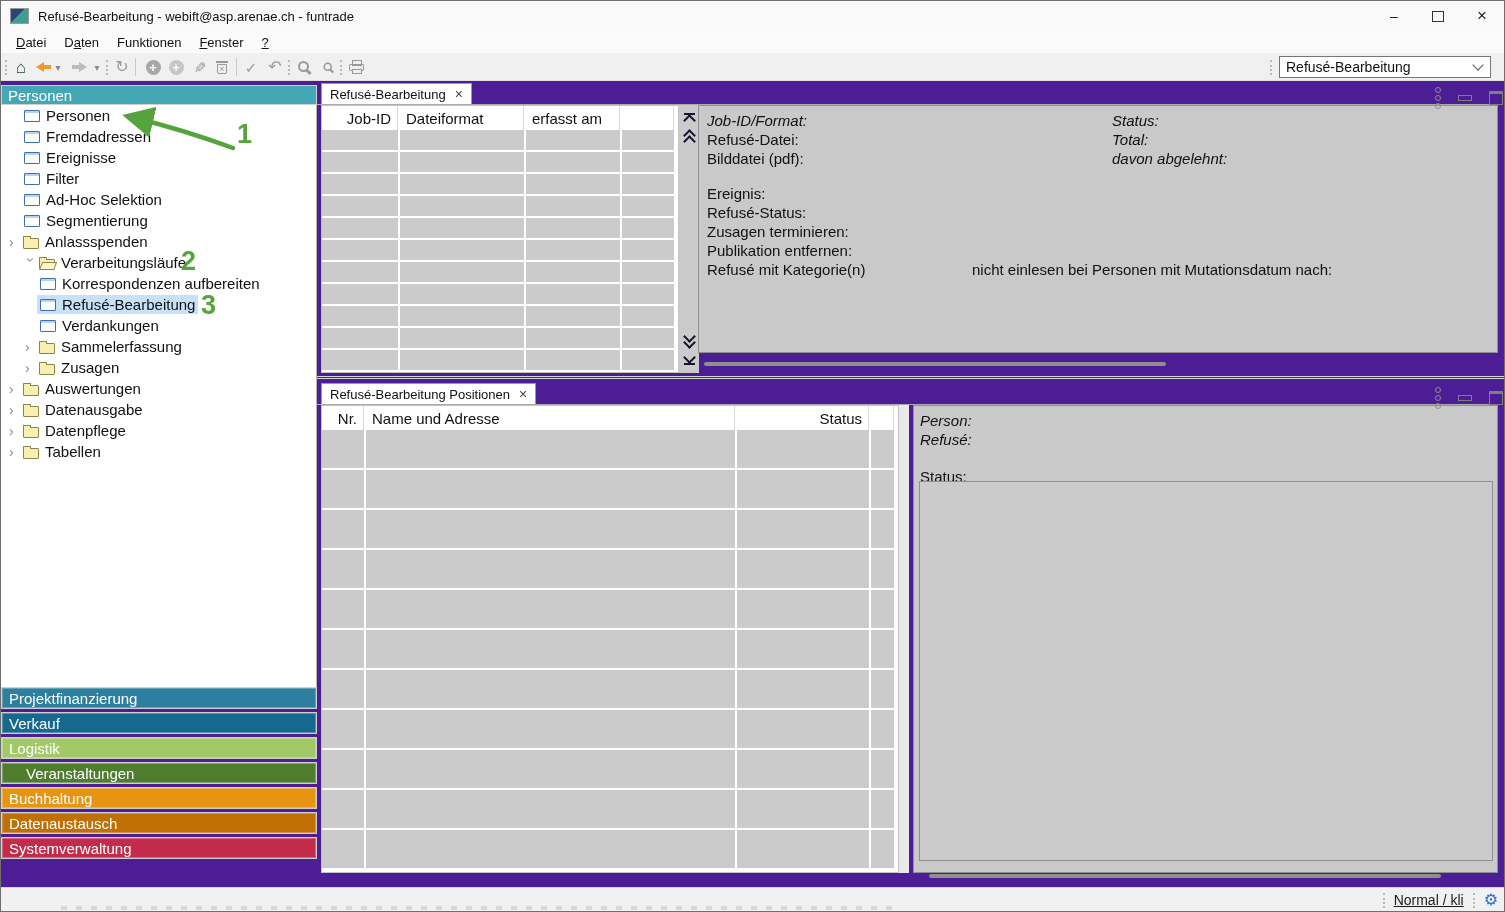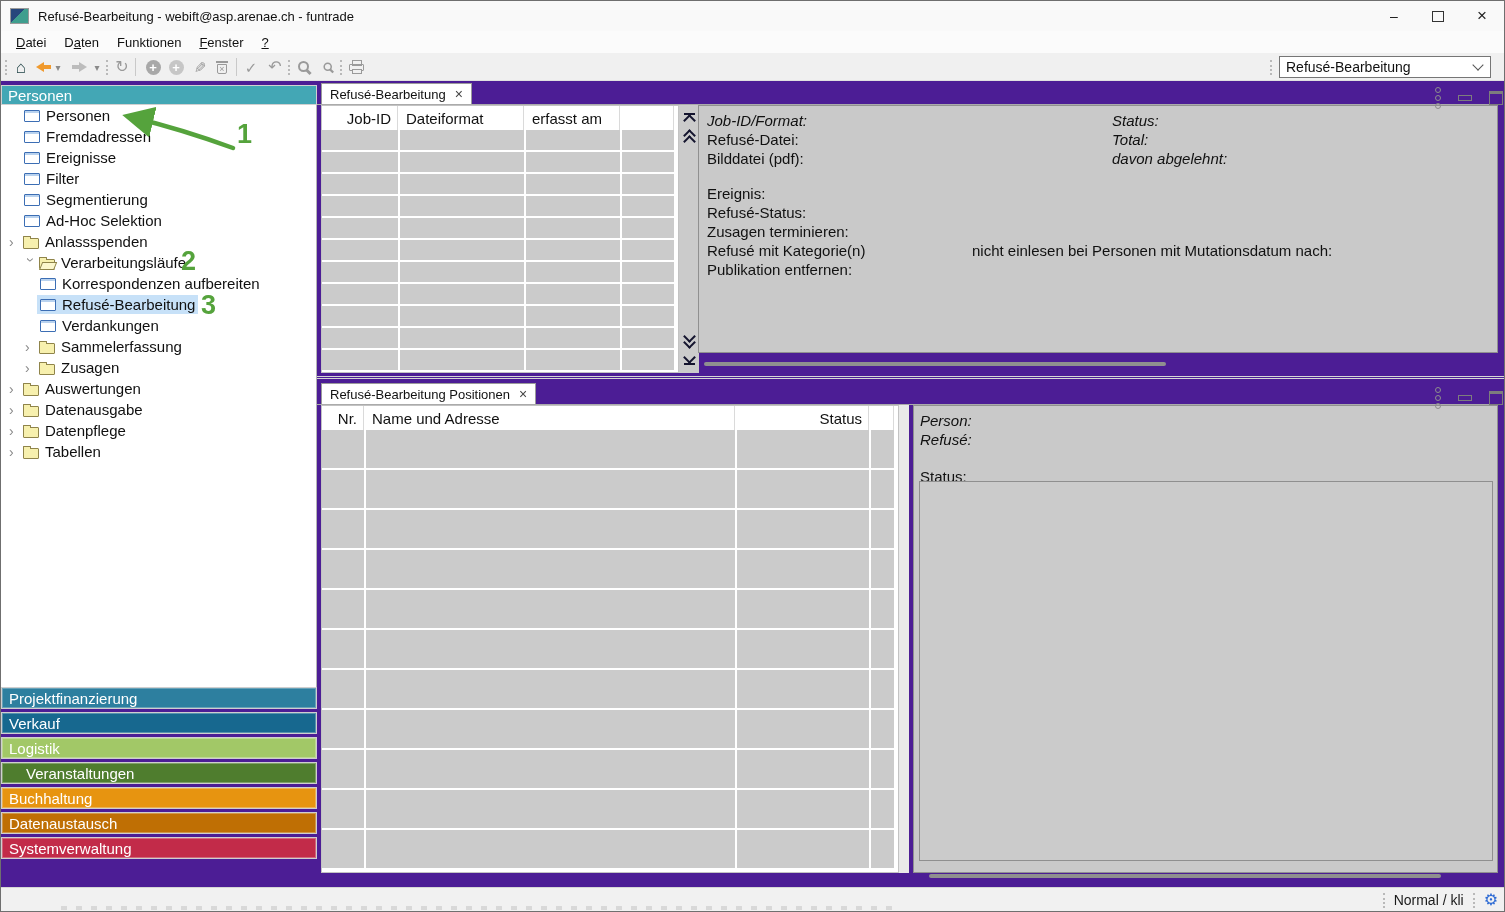--- a/index.html
+++ b/index.html
@@ -108,21 +108,21 @@
   .it{font-style:italic;}
   .gap16{height:16px;}
   .note-off{width:265px;flex:none;}
   .inset-box{position:absolute;border:1px solid #8f8f8f;background:#cbcbcb;}
   .hthumb{position:absolute;height:4px;background:#8f8f8f;border-radius:2px;}
   .splitline{position:absolute;left:316px;width:1189px;height:1px;background:#d6d6d6;}
 
   
   .statusbar{position:absolute;left:0;top:886px;width:100%;height:26px;background:#f1f1f1;border-top:1px solid #d6d6d6;box-sizing:border-box;}
   .status-right{position:absolute;right:6px;top:0;height:24px;display:flex;align-items:center;gap:9px;}
-  .status-text{font-size:14px;color:#1a1a1a;}
+  .status-text{font-size:14px;color:#1a1a1a;text-decoration:underline;}
   .gear{font-size:16px;line-height:1;}
   .desktop-sliver{position:absolute;left:60px;bottom:1px;width:840px;height:4px;background:repeating-linear-gradient(90deg,#c4c4c4 0 6px,transparent 6px 15px);opacity:.55;}
 </style>
 </head>
 <body>
 
 <div class="window">
 
   <div class="titlebar">
     <div class="app-icon"></div>
@@ -253,27 +253,27 @@
       </div>
       <div class="tree-row" style="padding-left: 20px;">
         <span class="sel-wrap">
           <span class="t-win"></span>
           <span class="t-label">Filter</span>
         </span>
       </div>
       <div class="tree-row" style="padding-left: 20px;">
         <span class="sel-wrap">
           <span class="t-win"></span>
+          <span class="t-label">Ad-Hoc Selektion</span>
+        </span>
+      </div>
+      <div class="tree-row" style="padding-left: 20px;">
+        <span class="sel-wrap">
+          <span class="t-win"></span>
           <span class="t-label">Segmentierung</span>
-        </span>
-      </div>
-      <div class="tree-row" style="padding-left: 20px;">
-        <span class="sel-wrap">
-          <span class="t-win"></span>
-          <span class="t-label">Ad-Hoc Selektion</span>
         </span>
       </div>
       <div class="tree-row" style="padding-left: 8px;">
         <span class="t-chev">›</span>
         <span class="sel-wrap">
           <span class="t-folder"></span>
           <span class="t-label">Anlassspenden</span>
         </span>
       </div>
       <div class="tree-row" style="padding-left: 24px;">
@@ -493,25 +493,25 @@
     <div class="dline">
         <span>Ereignis:</span>
       </div>
     <div class="dline">
         <span>Refusé-Status:</span>
       </div>
     <div class="dline">
         <span>Zusagen terminieren:</span>
       </div>
     <div class="dline">
+        <span>Publikation entfernen:</span>
+      </div>
+    <div class="dline">
         <span class="note-off">Refusé mit Kategorie(n)</span>
         <span>nicht einlesen bei Personen mit Mutationsdatum nach:</span>
-      </div>
-    <div class="dline">
-        <span>Publikation entfernen:</span>
       </div>
   </div>
   <div class="hthumb" style="left:703px;top:361px;width:462px;"></div>
 
   <div class="splitline" style="top:375px;"></div>
   <div class="splitline" style="top:377px;"></div>
 
   <div class="tabline" style="top:403px;"></div>
   <div class="tab" style="left:320px;top:382px;">
     <span>Refusé-Bearbeitung Positionen</span>

